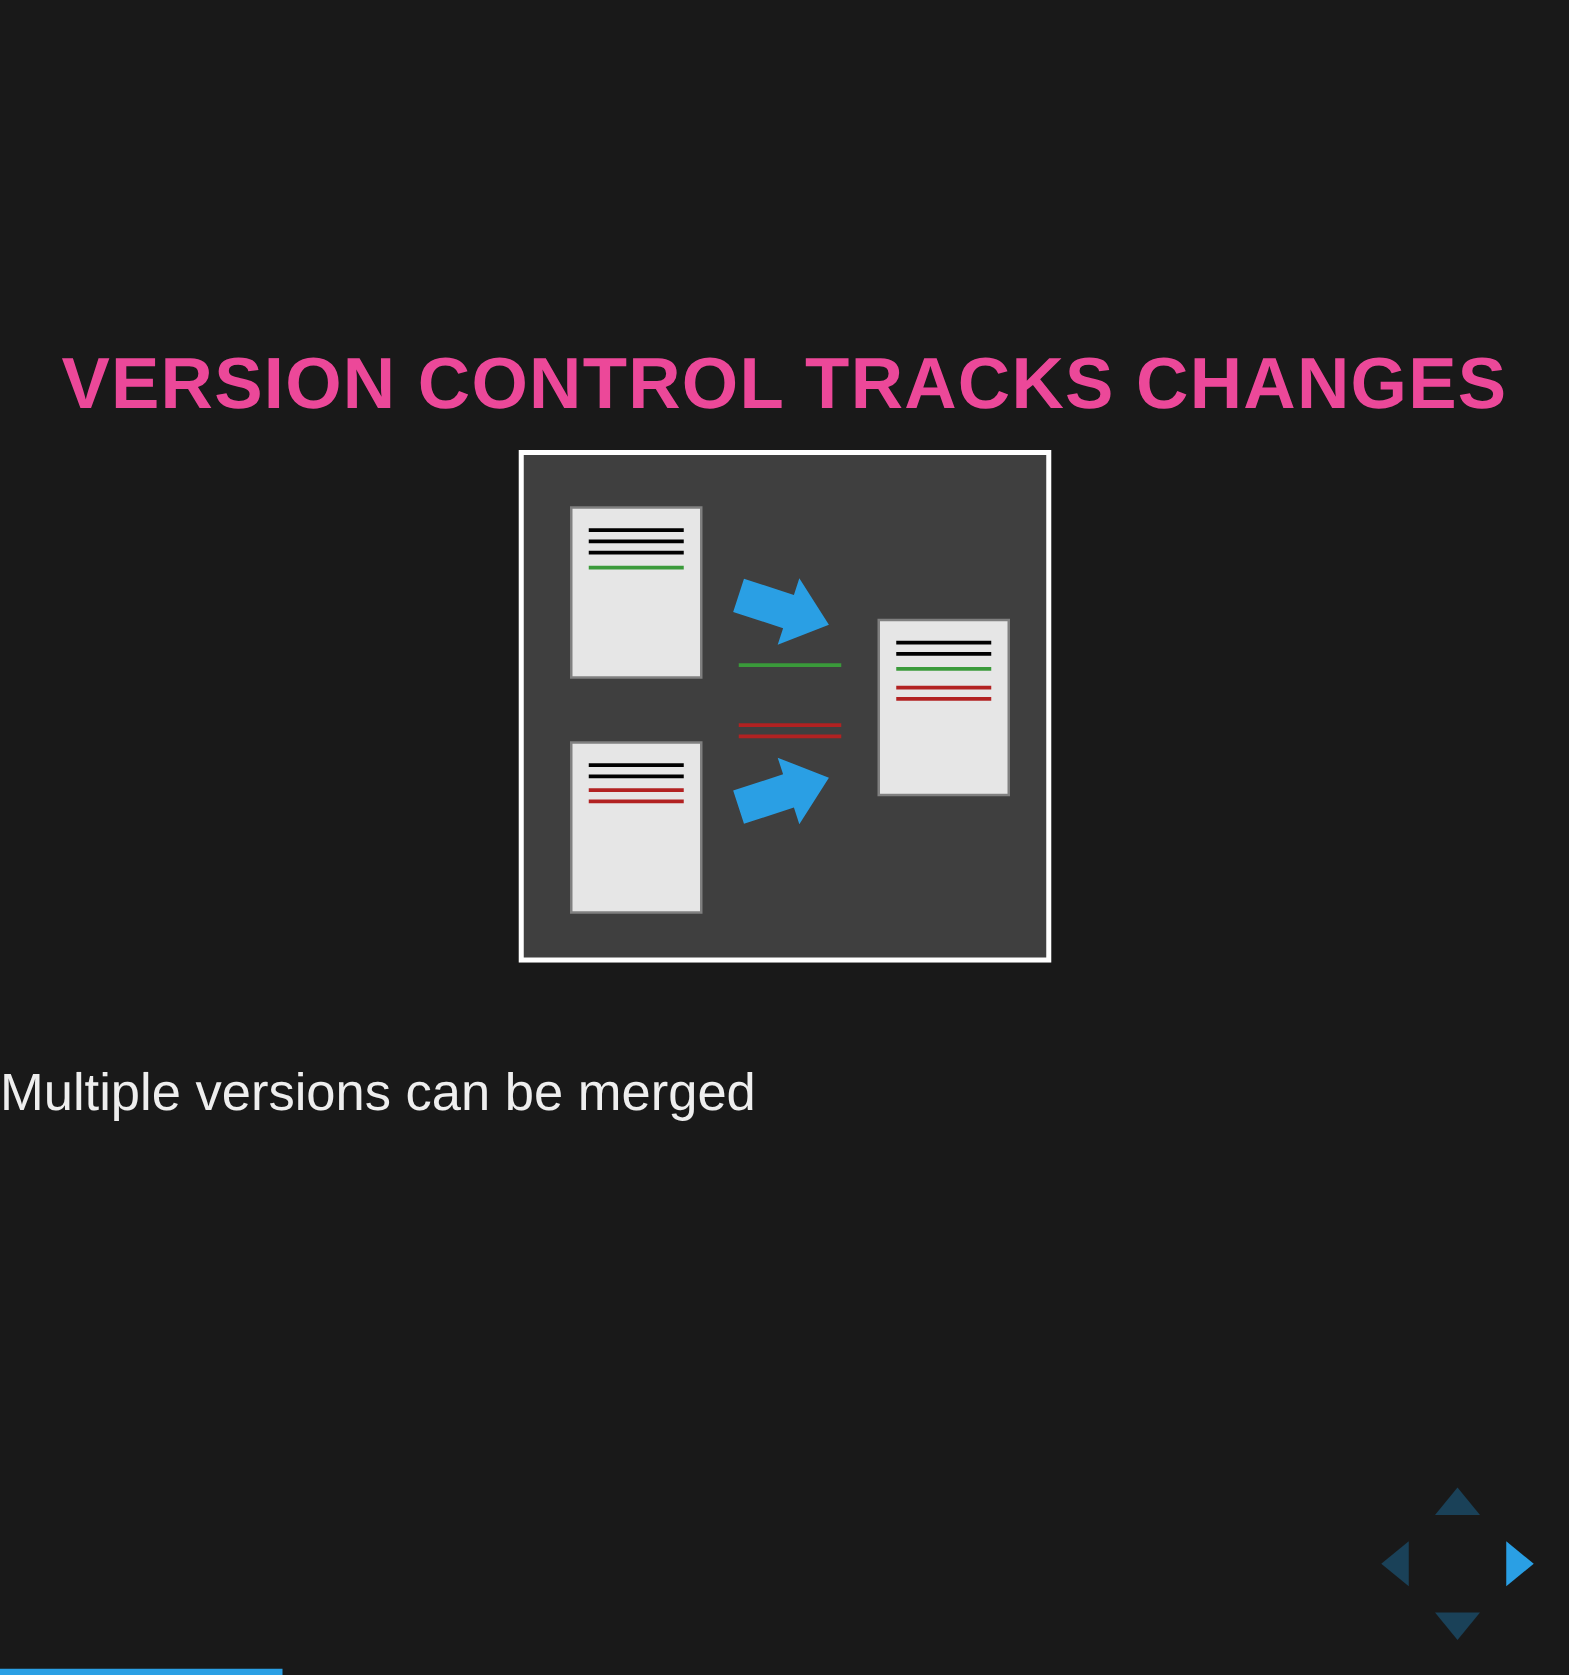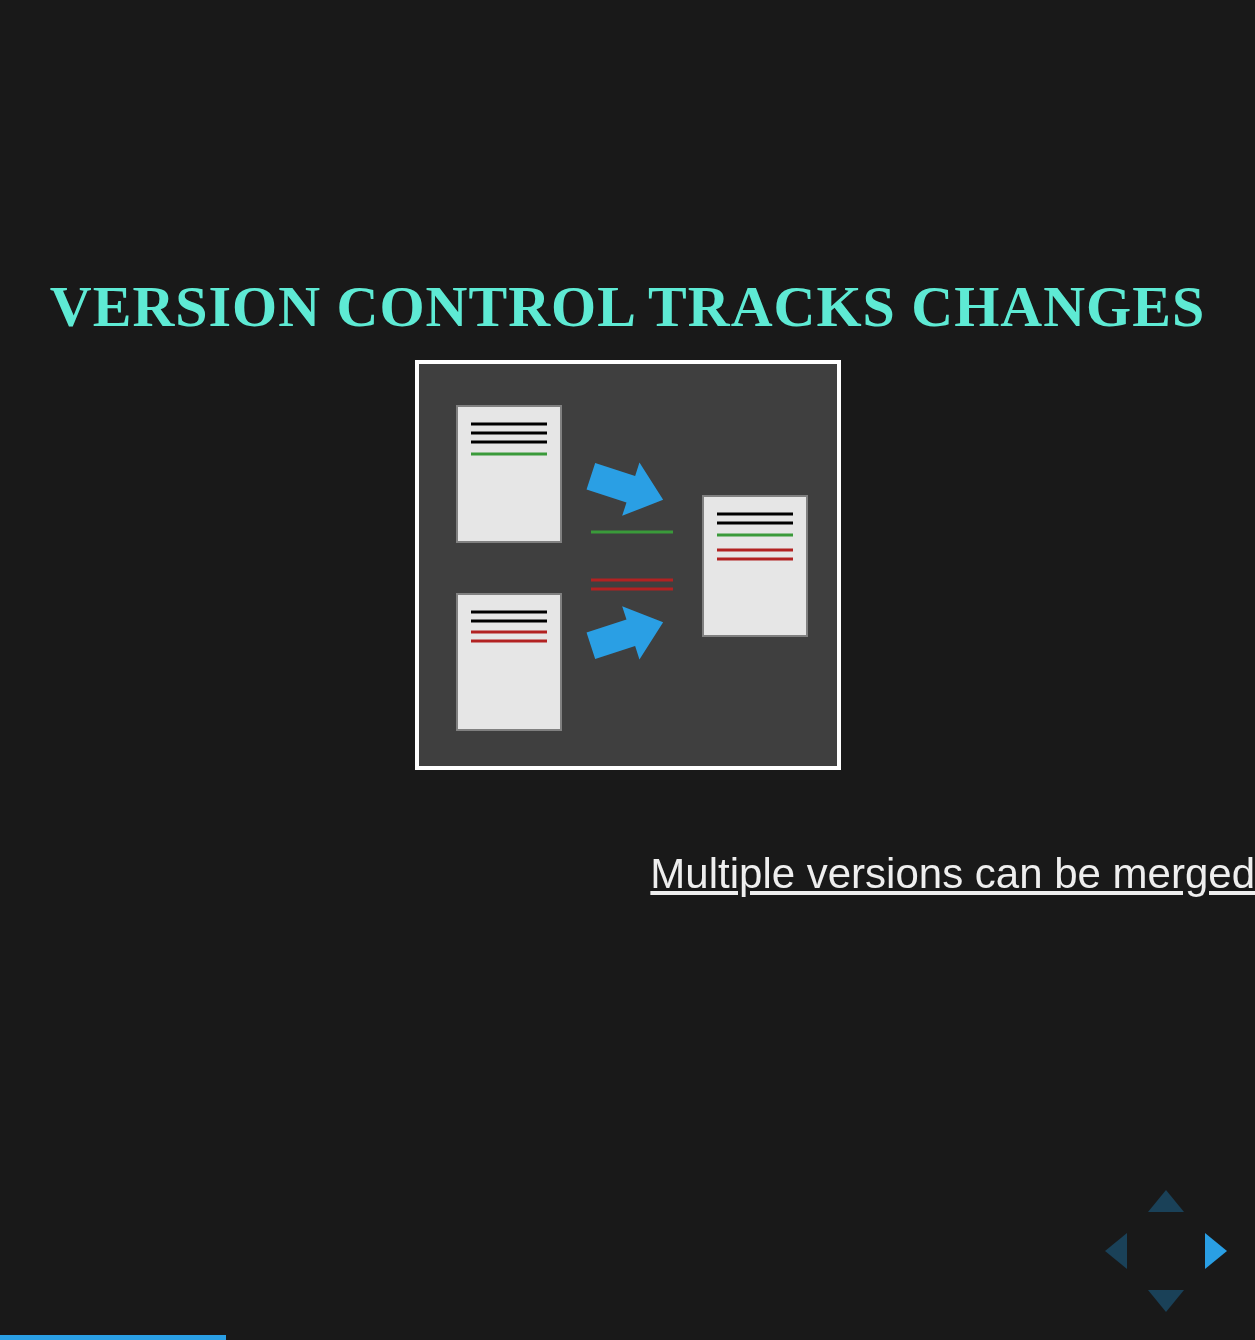--- a/index.html
+++ b/index.html
@@ -21,22 +21,21 @@
   }
   .title {
     position: absolute;
     top: 225px;
     left: 0;
     width: 100%;
     text-align: center;
     font-size: 58px;
     font-weight: 700;
     letter-spacing: 1px;
-    color: #5eead4;
-    font-family: Liberation Serif, serif;
+    color: #ec4899;
   }
   .diagram-wrap {
     position: absolute;
     top: 360px;
     left: 50%;
     transform: translateX(-50%);
     width: 426px;
     height: 410px;
     background: #3f3f3f;
     border: 4px solid #ffffff;
@@ -45,25 +44,24 @@
   .diagram-wrap svg {
     width: 100%;
     height: 100%;
     display: block;
   }
   .caption {
     position: absolute;
     top: 808px;
     left: 0;
     width: 100%;
-    text-align: right;
+    text-align: left;
     font-size: 42px;
     font-weight: 400;
     color: #eeeeee;
-    text-decoration: underline;
   }
   
   .nav-diamond {
     position: absolute;
     right: 24px;
     bottom: 24px;
     width: 130px;
     height: 130px;
   }
   .nav-arrow {

